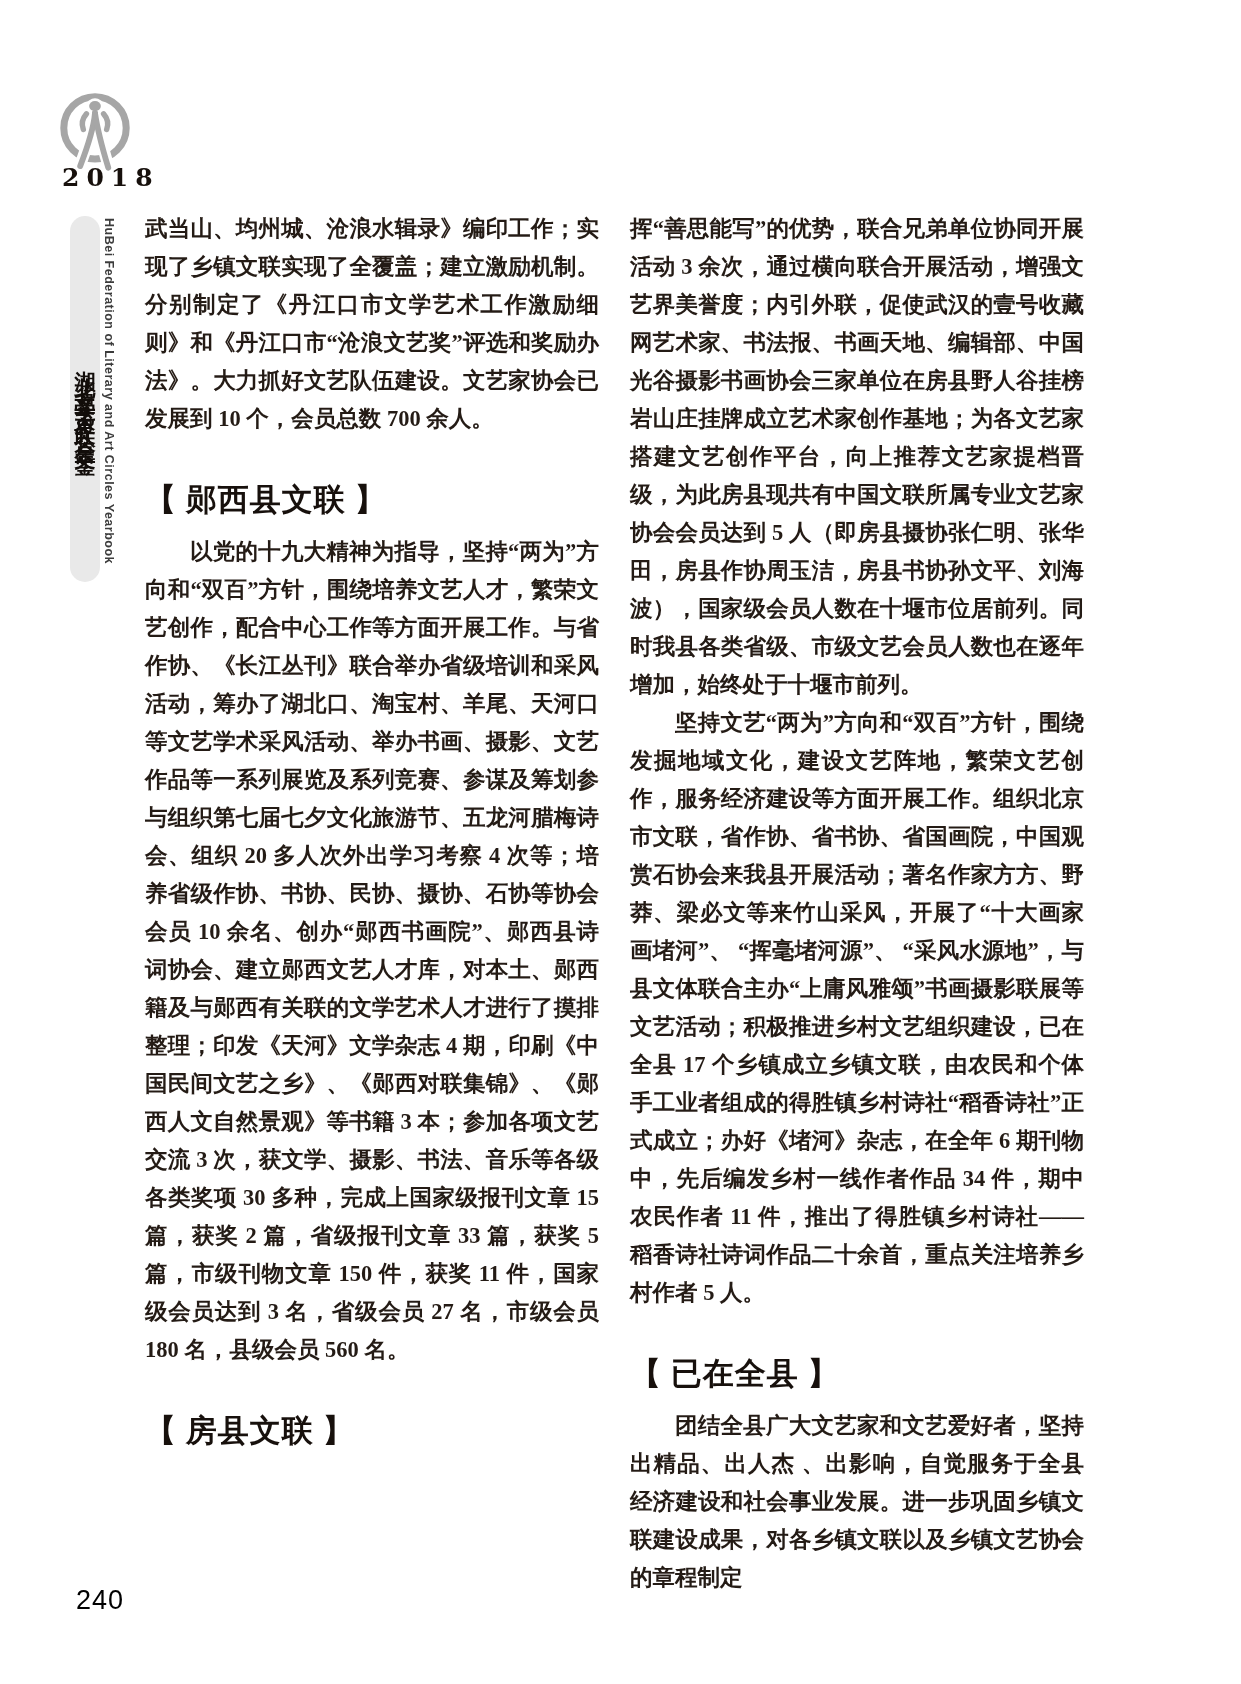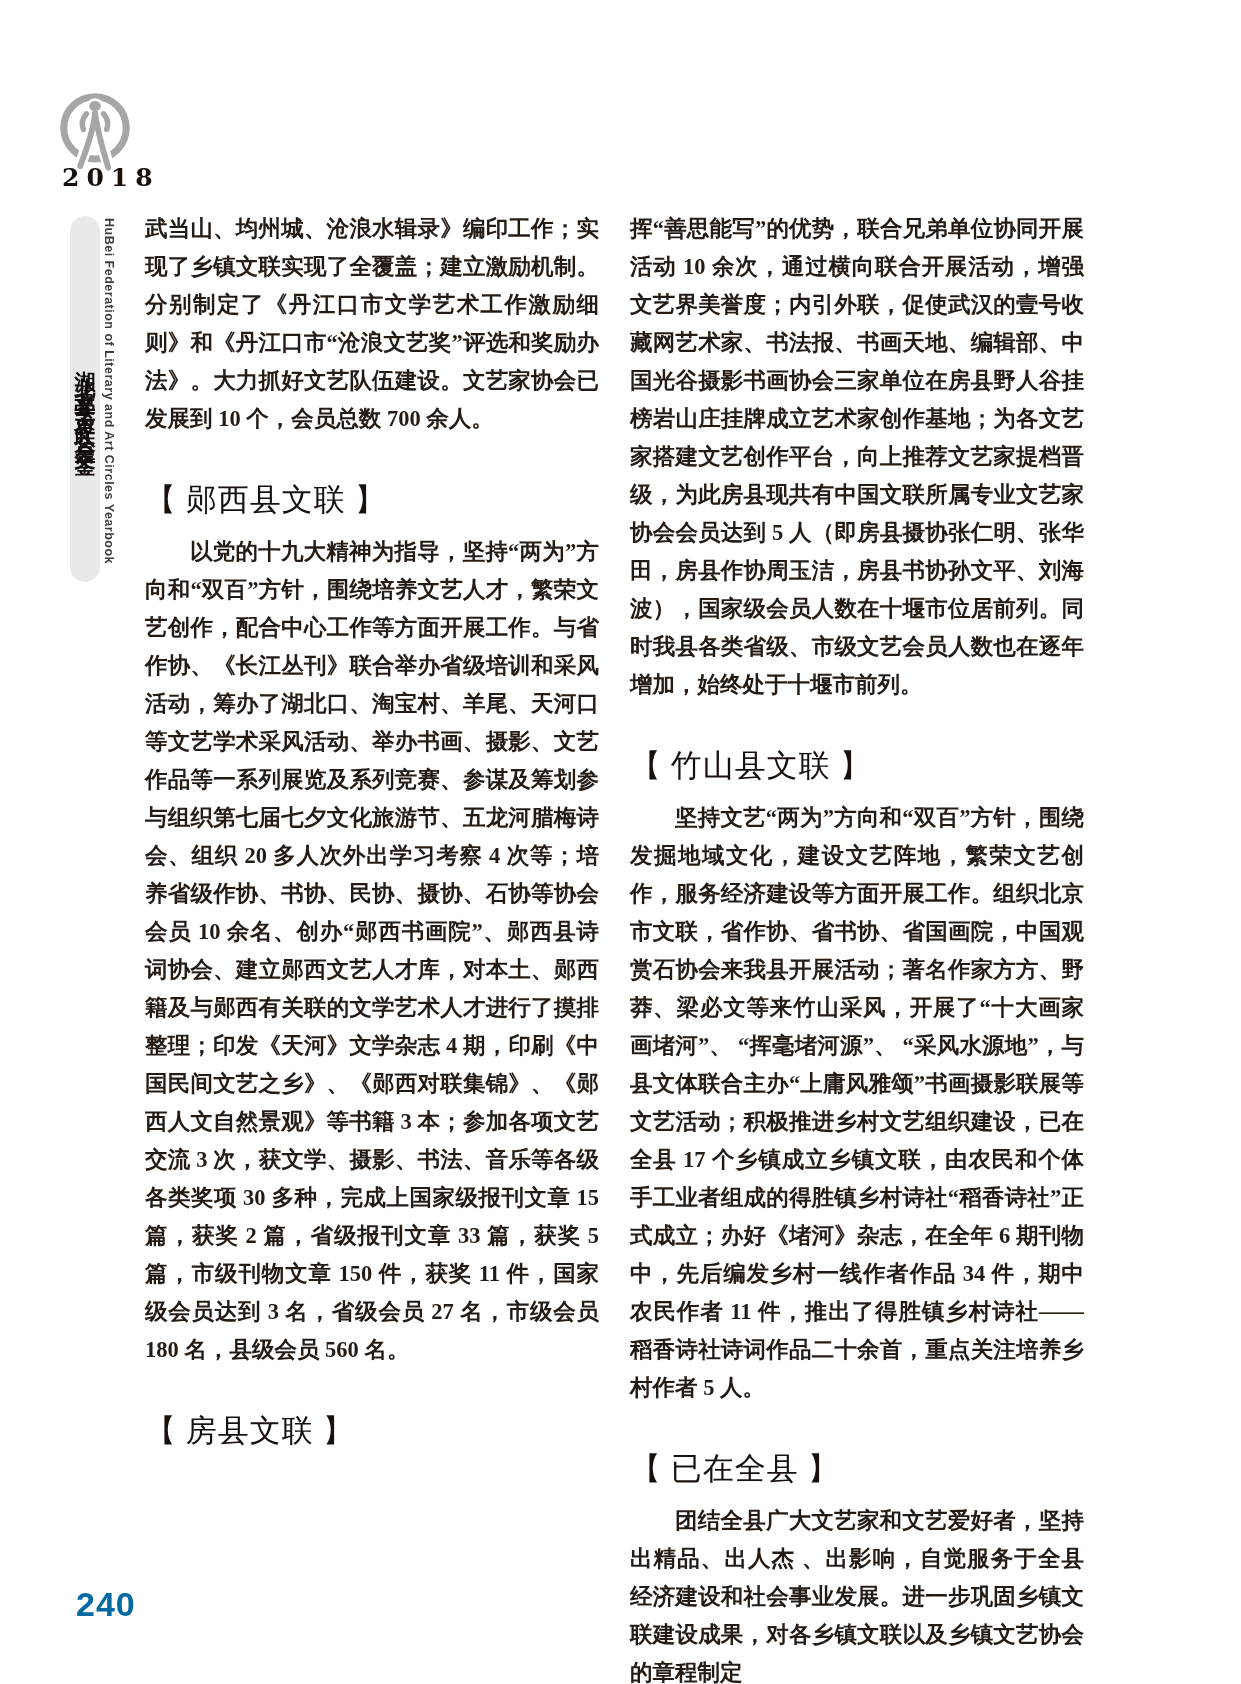--- a/index.html
+++ b/index.html
@@ -63,30 +63,30 @@
     text-justify: inter-character;
     color: #241b15;
   }
   .col-left  { left: 145px; }
   .col-right { left: 630px; }
   .col p { margin: 0; }
   .col p.indent { text-indent: 2em; }
   .col h2.section-header {
     margin: 42px 0 13px 0;
     font-size: 31px; line-height: 40px;
-    font-weight: 400; color: #17100c;
+    font-weight: 700; color: #17100c;
     letter-spacing: 1px;
     text-align: left;
   }
 
   
   .page-number {
     position: absolute; left: 76px; top: 1585px;
     font-family: "Liberation Sans", "DejaVu Sans", sans-serif;
-    font-size: 34px; font-weight: 700; color: #0369a1;
+    font-size: 27px; font-weight: 400; color: #000000;
     letter-spacing: 1px;
   }
 </style>
 </head>
 <body>
 
 <div class="page">
 
   <svg class="emblem" viewBox="0 0 100 108" xmlns="http://www.w3.org/2000/svg" aria-hidden="true">
     <circle cx="50" cy="50" r="40" fill="none" stroke="#a6a6a6" stroke-width="9"></circle>
@@ -111,22 +111,21 @@
   <div class="en-title">HuBei Federation of Literary and Art Circles Yearbook</div>
 
   <div class="col col-left">
     <p>武当山、均州城、沧浪水辑录》编印工作；实现了乡镇文联实现了全覆盖；建立激励机制。分别制定了《丹江口市文学艺术工作激励细则》和《丹江口市“沧浪文艺奖”评选和奖励办法》。大力抓好文艺队伍建设。文艺家协会已发展到 10 个，会员总数 700 余人。</p>
     <h2 class="section-header">【 郧西县文联 】</h2>
     <p class="indent">以党的十九大精神为指导，坚持“两为”方向和“双百”方针，围绕培养文艺人才，繁荣文艺创作，配合中心工作等方面开展工作。与省作协、《长江丛刊》联合举办省级培训和采风活动，筹办了湖北口、淘宝村、羊尾、天河口等文艺学术采风活动、举办书画、摄影、文艺作品等一系列展览及系列竞赛、参谋及筹划参与组织第七届七夕文化旅游节、五龙河腊梅诗会、组织 20 多人次外出学习考察 4 次等；培养省级作协、书协、民协、摄协、石协等协会会员 10 余名、创办“郧西书画院”、郧西县诗词协会、建立郧西文艺人才库，对本土、郧西籍及与郧西有关联的文学艺术人才进行了摸排整理；印发《天河》文学杂志 4 期，印刷《中国民间文艺之乡》、《郧西对联集锦》、《郧西人文自然景观》等书籍 3 本；参加各项文艺交流 3 次，获文学、摄影、书法、音乐等各级各类奖项 30 多种，完成上国家级报刊文章 15 篇，获奖 2 篇，省级报刊文章 33 篇，获奖 5 篇，市级刊物文章 150 件，获奖 11 件，国家级会员达到 3 名，省级会员 27 名，市级会员 180 名，县级会员 560 名。</p>
     <h2 class="section-header">【 房县文联 】</h2>
   </div>
 
   <div class="col col-right">
-    <p>挥“善思能写”的优势，联合兄弟单位协同开展活动 10 余次，通过横向联合开展活动，增强文艺界美誉度；内引外联，促使武汉的壹号收藏网艺术家、书法报、书画天地、编辑部、中国光谷摄影书画协会三家单位在房县野人谷挂榜岩山庄挂牌成立艺术家创作基地；为各文艺家搭建文艺创作平台，向上推荐文艺家提档晋级，为此房县现共有中国文联所属专业文艺家协会会员达到 5 人（即房县摄协张仁明、张华田，房县作协周玉洁，房县书协孙文平、刘海波），国家级会员人数在十堰市位居前列。同时我县各类省级、市级文艺会员人数也在逐年增加，始终处于十堰市前列。</p>
-    <h2 class="section-header">【 竹山县文联 】</h2>
+    <p>挥“善思能写”的优势，联合兄弟单位协同开展活动 3 余次，通过横向联合开展活动，增强文艺界美誉度；内引外联，促使武汉的壹号收藏网艺术家、书法报、书画天地、编辑部、中国光谷摄影书画协会三家单位在房县野人谷挂榜岩山庄挂牌成立艺术家创作基地；为各文艺家搭建文艺创作平台，向上推荐文艺家提档晋级，为此房县现共有中国文联所属专业文艺家协会会员达到 5 人（即房县摄协张仁明、张华田，房县作协周玉洁，房县书协孙文平、刘海波），国家级会员人数在十堰市位居前列。同时我县各类省级、市级文艺会员人数也在逐年增加，始终处于十堰市前列。</p>
     <p class="indent">坚持文艺“两为”方向和“双百”方针，围绕发掘地域文化，建设文艺阵地，繁荣文艺创作，服务经济建设等方面开展工作。组织北京市文联，省作协、省书协、省国画院，中国观赏石协会来我县开展活动；著名作家方方、野莽、梁必文等来竹山采风，开展了“十大画家画堵河”、 “挥毫堵河源”、 “采风水源地”，与县文体联合主办“上庸风雅颂”书画摄影联展等文艺活动；积极推进乡村文艺组织建设，已在全县 17 个乡镇成立乡镇文联，由农民和个体手工业者组成的得胜镇乡村诗社“稻香诗社”正式成立；办好《堵河》杂志，在全年 6 期刊物中，先后编发乡村一线作者作品 34 件，期中农民作者 11 件，推出了得胜镇乡村诗社——稻香诗社诗词作品二十余首，重点关注培养乡村作者 5 人。</p>
     <h2 class="section-header">【 已在全县 】</h2>
     <p class="indent">团结全县广大文艺家和文艺爱好者，坚持出精品、出人杰 、出影响，自觉服务于全县经济建设和社会事业发展。进一步巩固乡镇文联建设成果，对各乡镇文联以及乡镇文艺协会的章程制定</p>
   </div>
 
   <div class="page-number">240</div>
 
 </div>
 
 </body></html>

